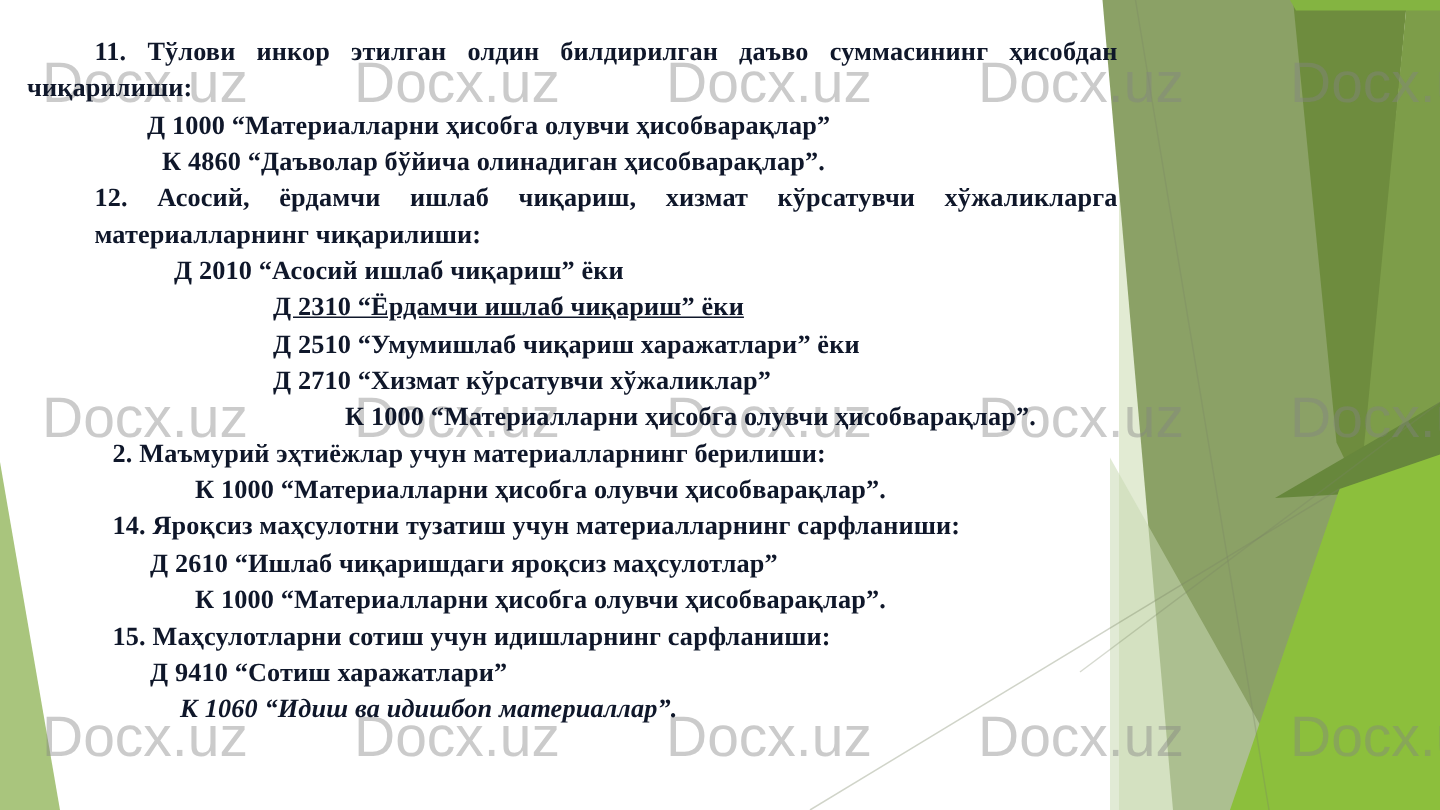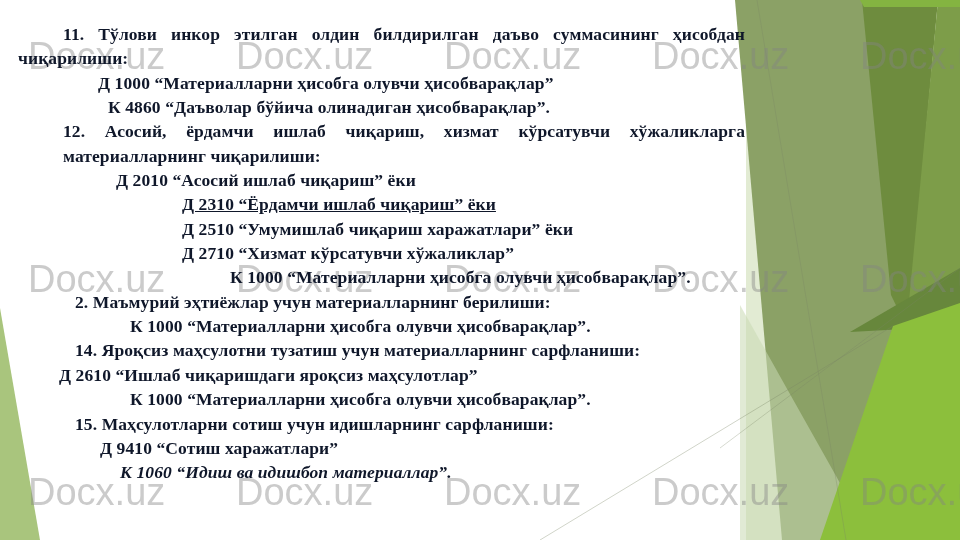--- a/index.html
+++ b/index.html
@@ -103,20 +103,20 @@
       <div class="line justify" style="margin-left: 63px; width: 682px;">12. Асосий, ёрдамчи ишлаб чиқариш, хизмат кўрсатувчи хўжаликларга</div>
       <div class="line" style="padding-left: 63px;">материалларнинг чиқарилиши:</div>
       <div class="line" style="padding-left: 116px;">Д 2010 “Асосий ишлаб чиқариш” ёки</div>
       <div class="line" style="padding-left: 182px; text-decoration: underline;">Д 2310 “Ёрдамчи ишлаб чиқариш” ёки</div>
       <div class="line" style="padding-left: 182px;">Д 2510 “Умумишлаб чиқариш харажатлари” ёки</div>
       <div class="line" style="padding-left: 182px;">Д 2710 “Хизмат кўрсатувчи хўжаликлар”</div>
       <div class="line" style="padding-left: 230px;">К 1000 “Материалларни ҳисобга олувчи ҳисобварақлар”.</div>
       <div class="line" style="padding-left: 75px;">2. Маъмурий эҳтиёжлар учун материалларнинг берилиши:</div>
       <div class="line" style="padding-left: 130px;">К 1000 “Материалларни ҳисобга олувчи ҳисобварақлар”.</div>
       <div class="line" style="padding-left: 75px;">14. Яроқсиз маҳсулотни тузатиш учун материалларнинг сарфланиши:</div>
-      <div class="line" style="padding-left: 59px;">Д 2610 “Ишлаб чиқаришдаги яроқсиз маҳсулотлар”</div>
+      <div class="line" style="padding-left: 100px;">Д 2610 “Ишлаб чиқаришдаги яроқсиз маҳсулотлар”</div>
       <div class="line" style="padding-left: 130px;">К 1000 “Материалларни ҳисобга олувчи ҳисобварақлар”.</div>
       <div class="line" style="padding-left: 75px;">15. Маҳсулотларни сотиш учун идишларнинг сарфланиши:</div>
       <div class="line" style="padding-left: 100px;">Д 9410 “Сотиш харажатлари”</div>
       <div class="line" style="padding-left: 120px; font-style: italic;">К 1060 “Идиш ва идишбоп материаллар”.</div>
     </div>
 
 </div>
 
 </body></html>

